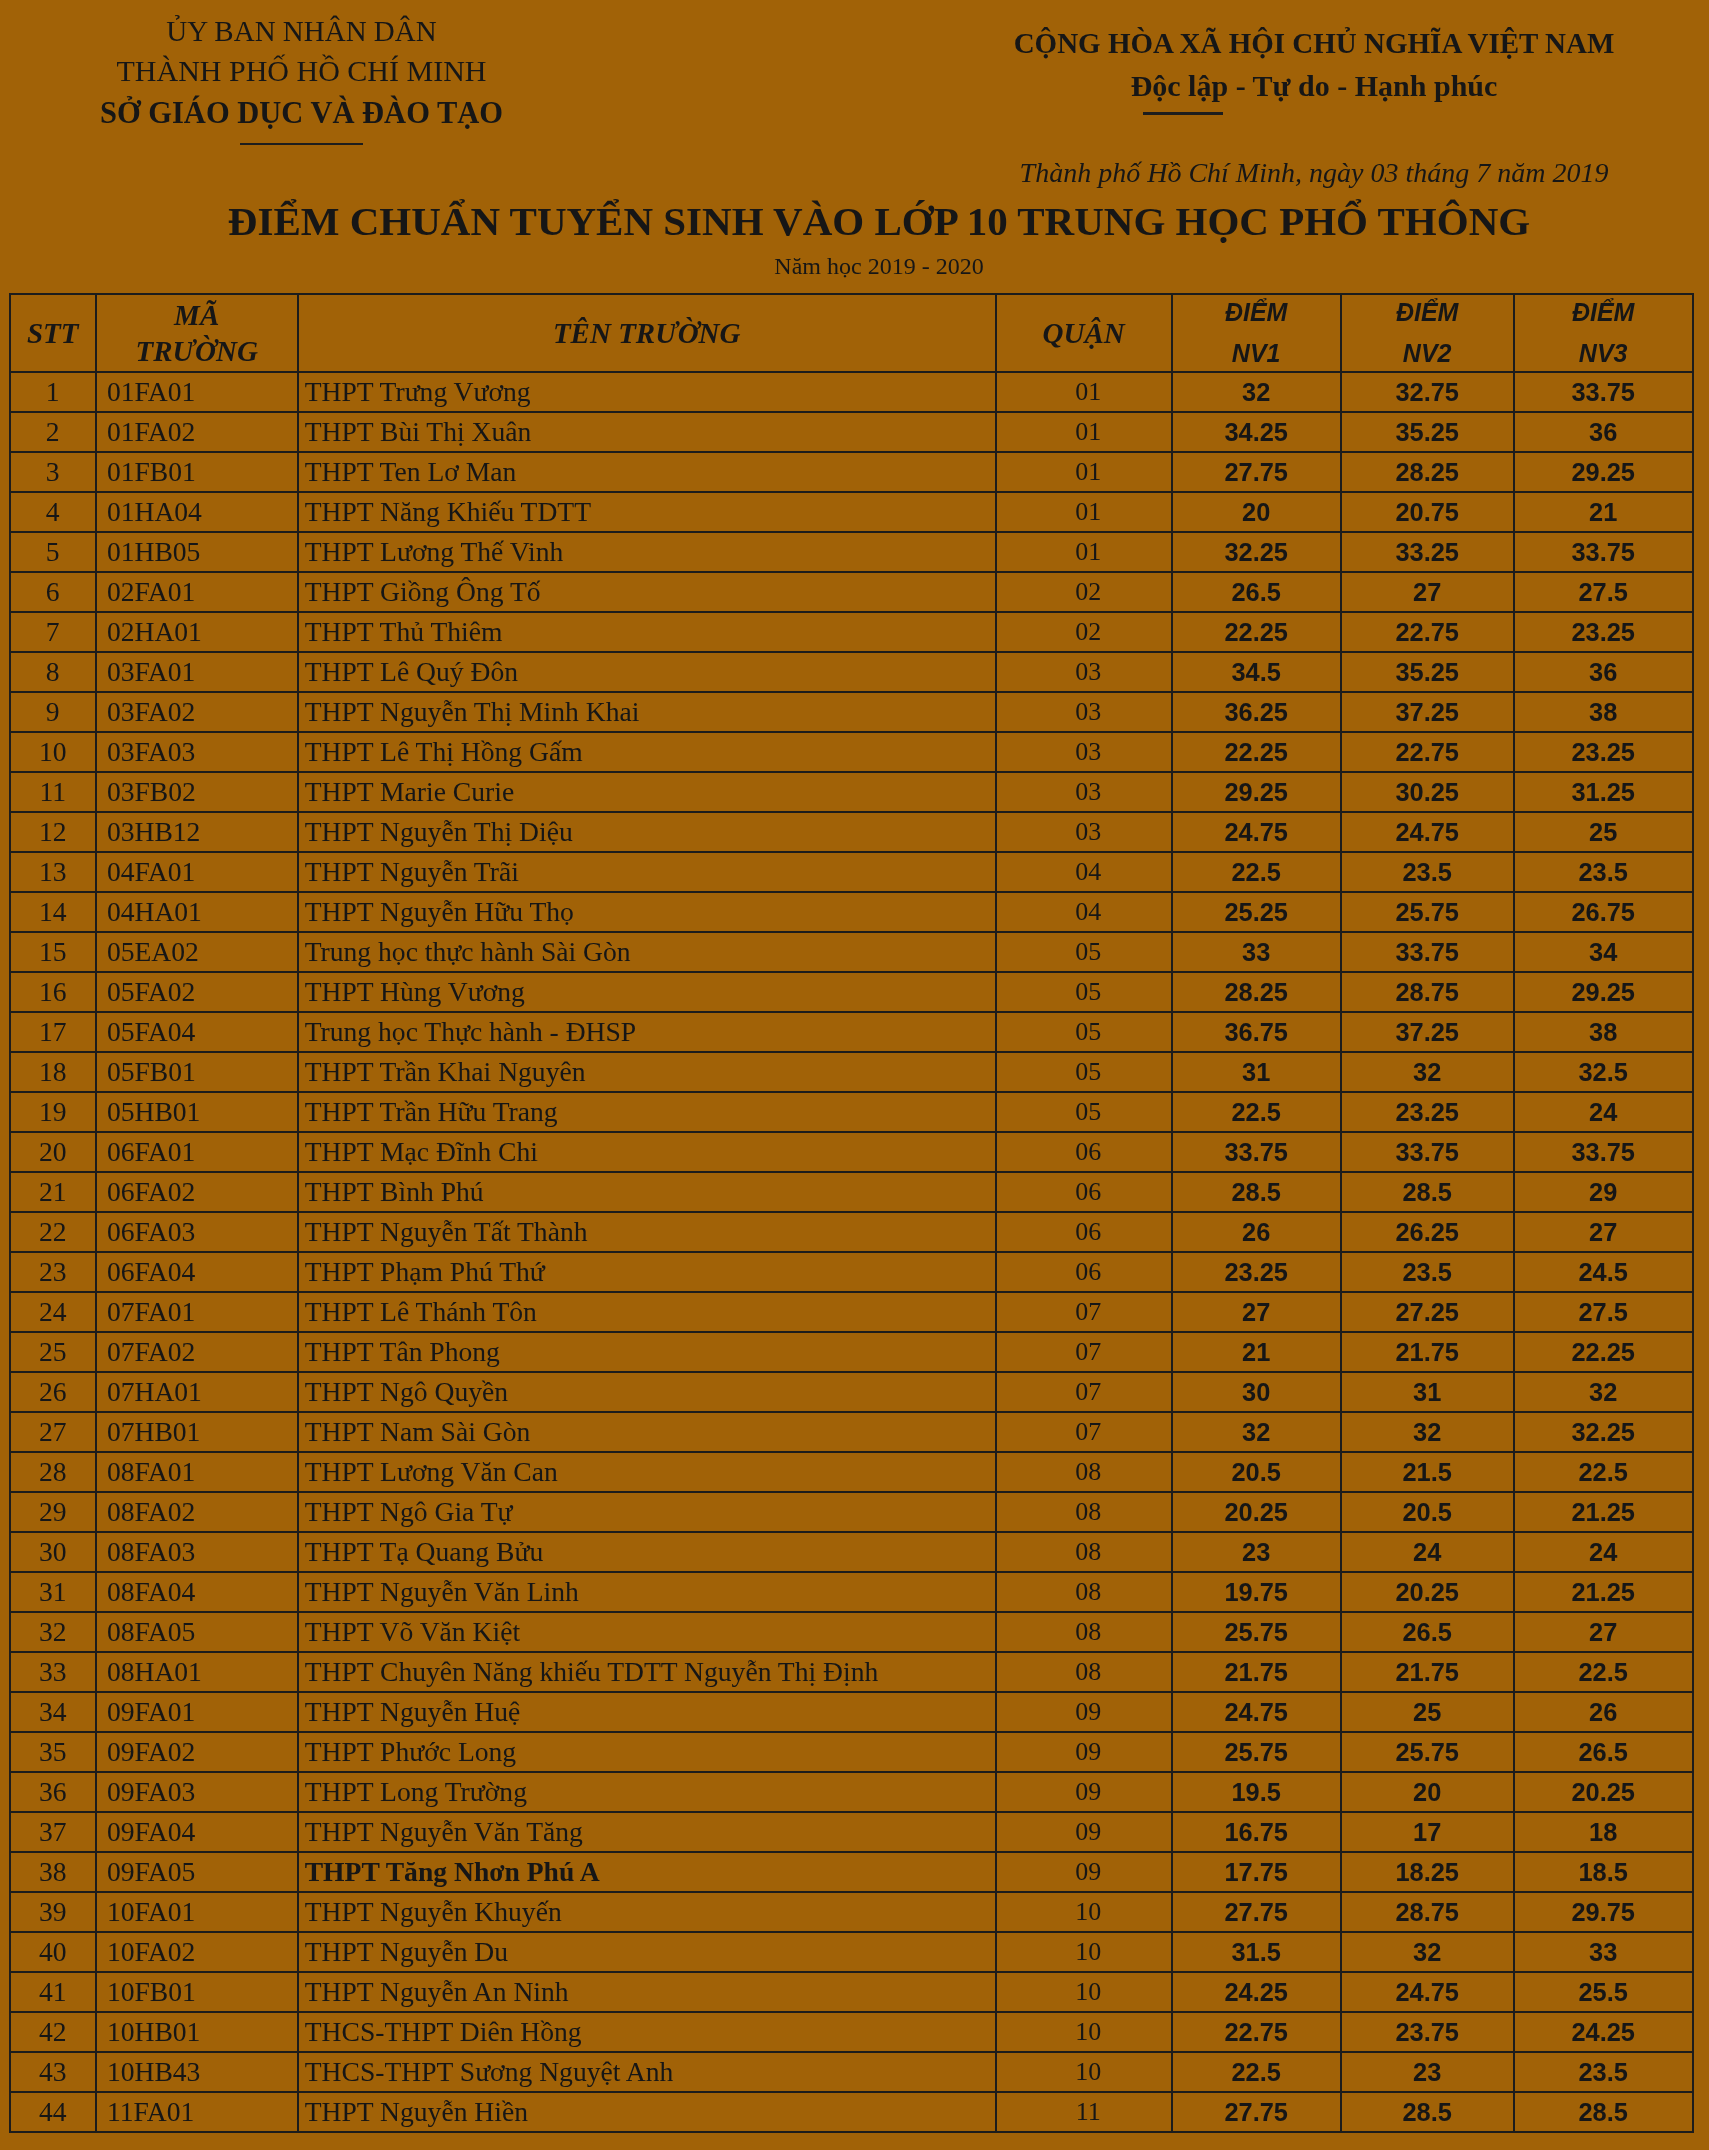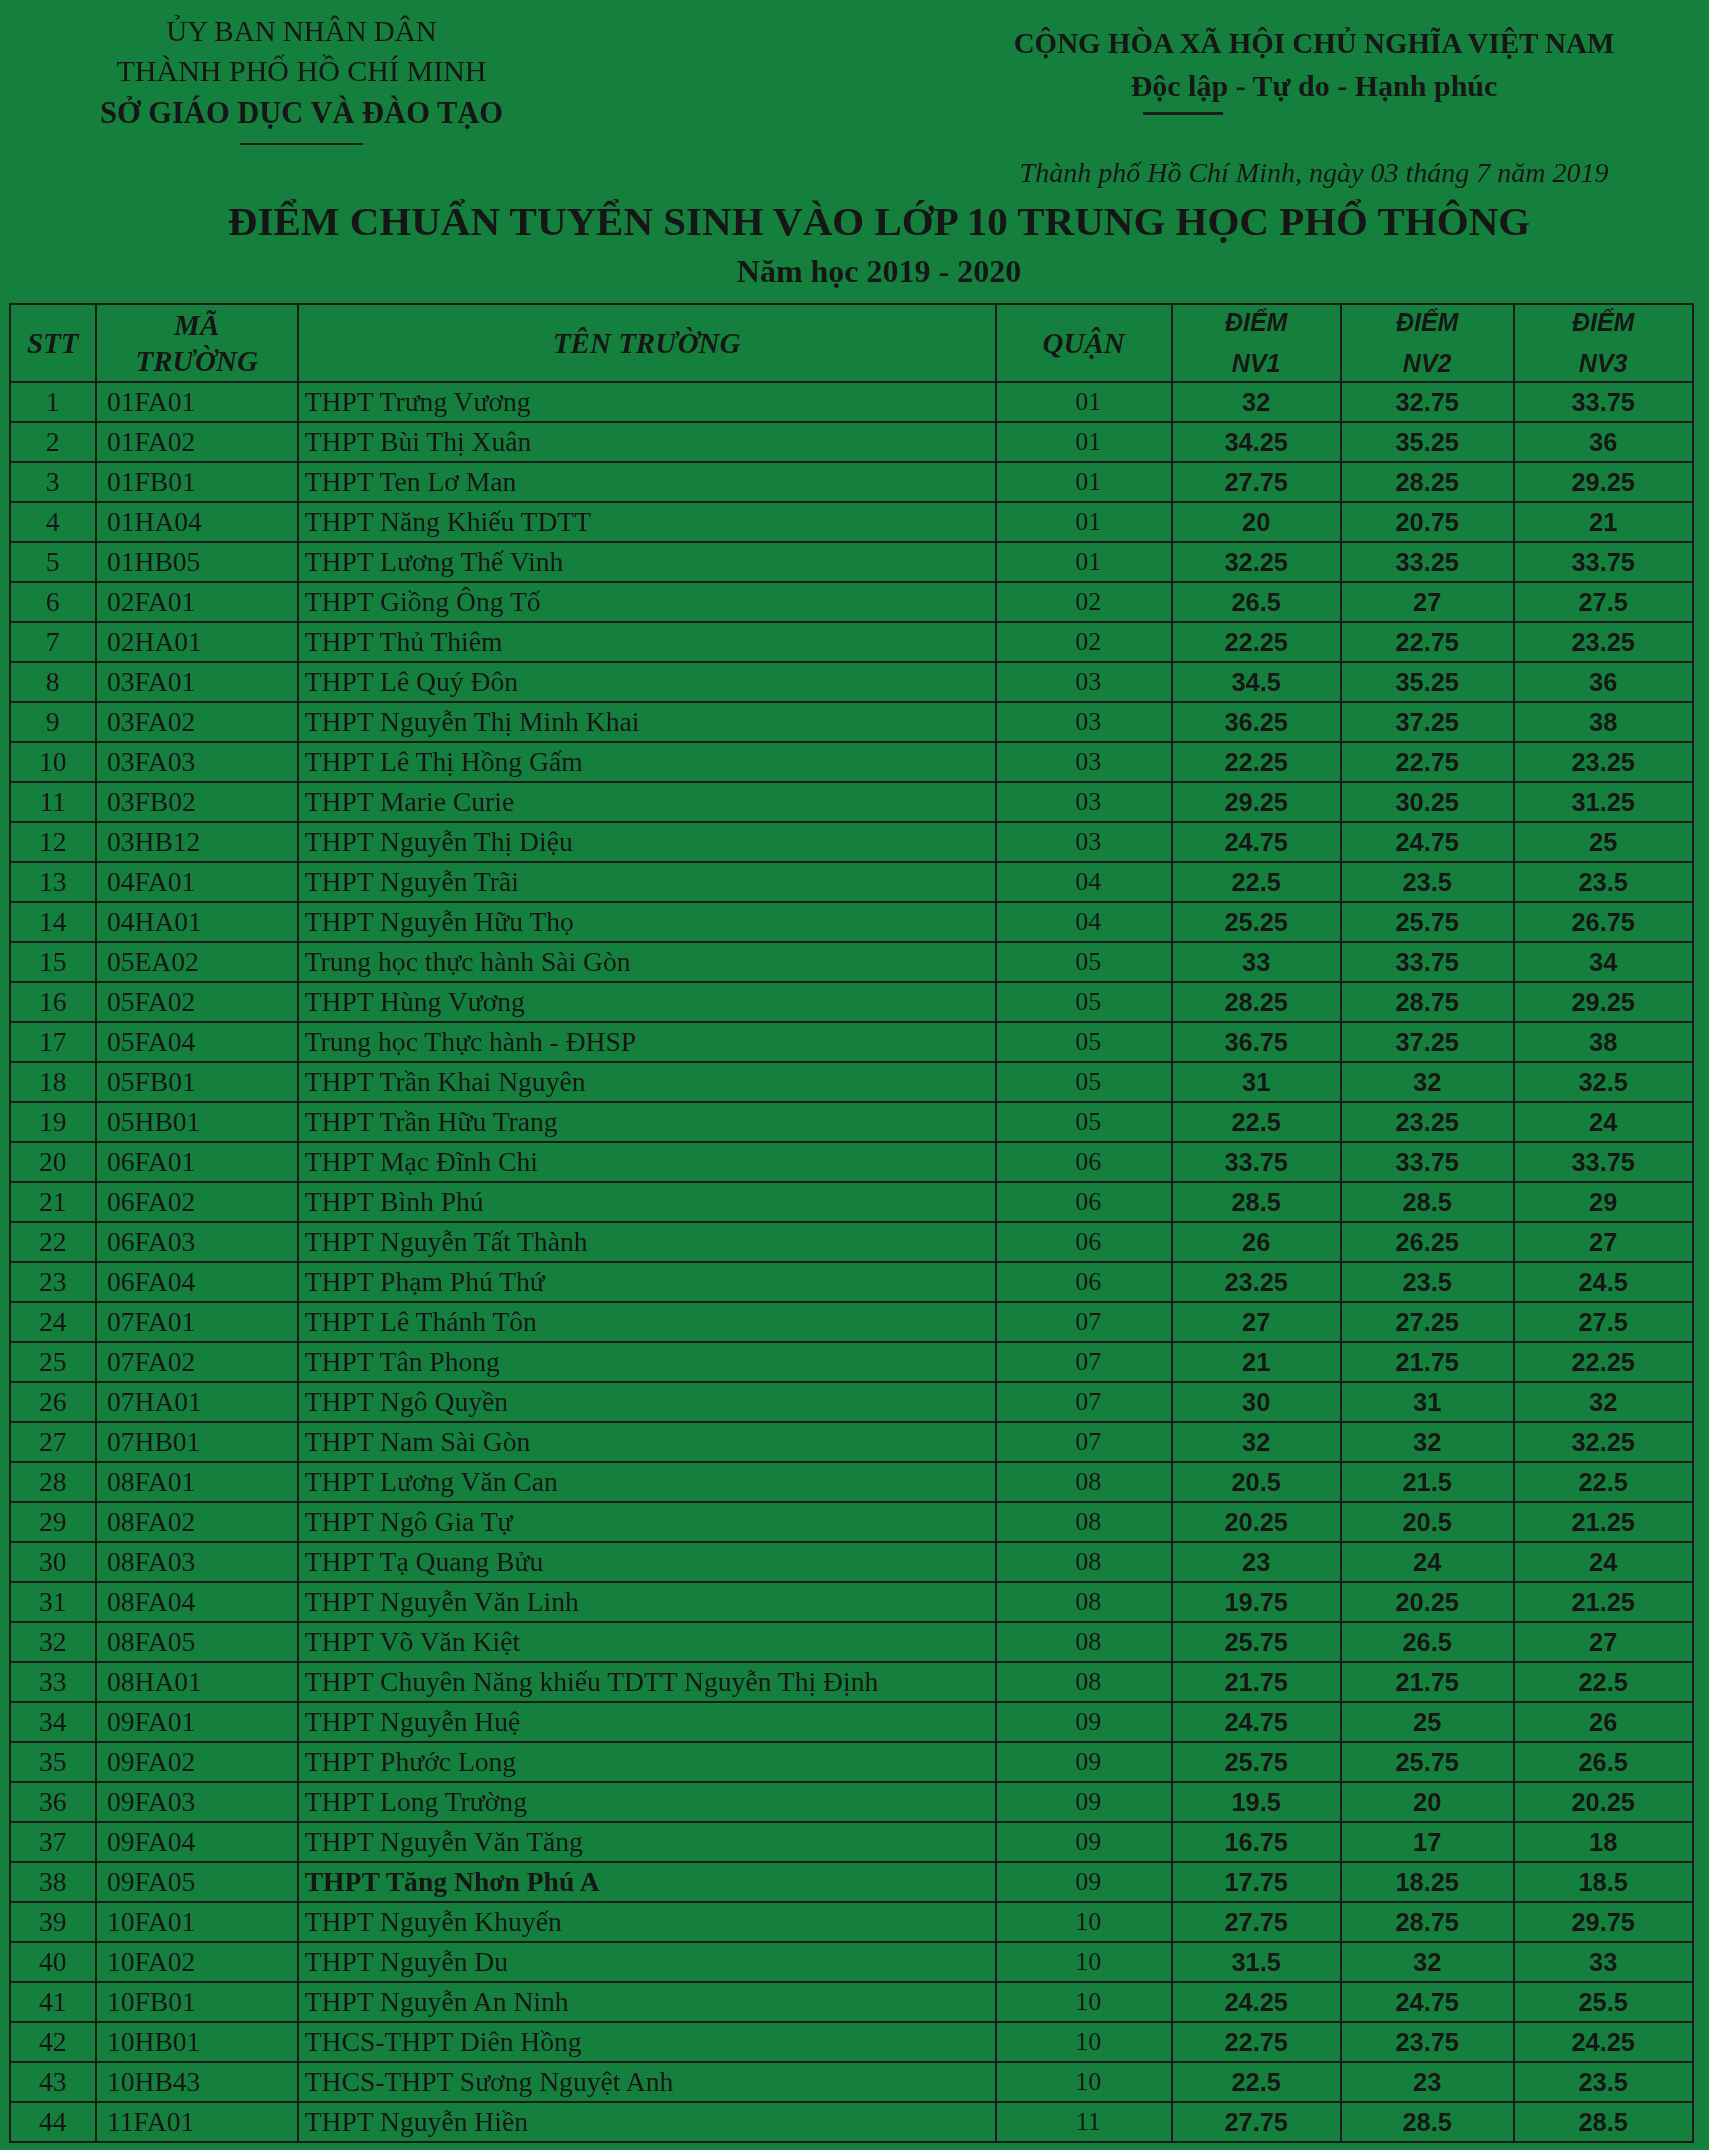--- a/index.html
+++ b/index.html
@@ -1,20 +1,20 @@
 <!DOCTYPE html>
 <html style="font-size:11.6px"><head>
 <meta charset="utf-8">
 <style>
   html, body { margin: 0; padding: 0; background: #e8e8e8; }
   .page {
     position: relative;
     width: 1710px;
     height: 2151px;
-    background: #15803d;
+    background: #a16207;
     color: #161616;
     font-family: "Liberation Serif", "DejaVu Serif", serif;
     overflow: hidden;
     margin: 0 auto;
   }
 
   
   .doc-header { position: relative; height: 190px; }
   .issuer-block {
     position: absolute; left: 62px; top: 11.6px; width: 479px;
@@ -33,21 +33,21 @@
   .national-motto { font-size: 30px; font-weight: bold; margin-top: 2.9px; }
   .motto-rule {
     position: relative; left: -131px;
     width: 80px; height: 2.9px; background: #1d1d1d; margin: 5.8px auto 0;
   }
   .dateline { font-size: 28px; font-style: italic; margin-top: 39px; }
 
   
   .title-block { text-align: center; margin-top: 5.8px; line-height: 1.25; margin-left: 48px; }
   .doc-title { font-size: 41px; font-weight: bold; letter-spacing: 0px; }
-  .doc-subtitle { font-size: 32px; font-weight: bold; margin-top: 4.4px; }
+  .doc-subtitle { font-size: 24px; font-weight: normal; margin-top: 4.4px; }
 
   
   table.score-table {
     border-collapse: collapse;
     table-layout: fixed;
     margin: 11.6px 8.7px 0 8.7px;
     width: 1682px;
   }
   .score-table th, .score-table td {
     border: 2.2px solid #1c1c1c;

